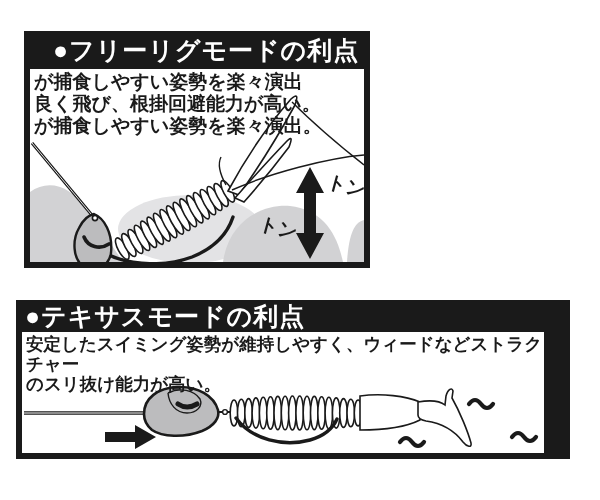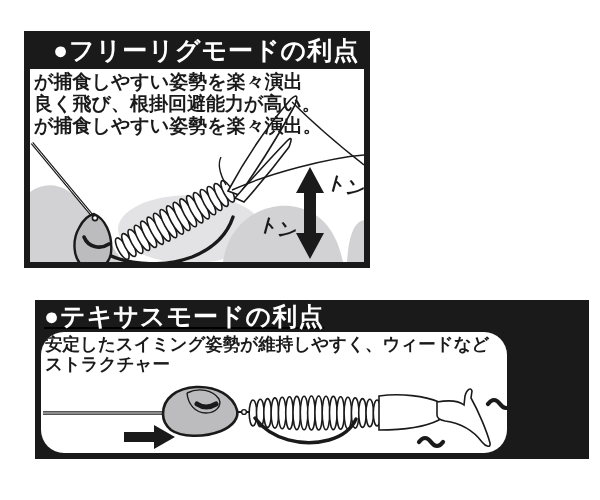--- a/index.html
+++ b/index.html
@@ -9,23 +9,23 @@
     -webkit-font-smoothing:antialiased;
   }
   .panel{position:absolute;background:#1a1a1a;}
   .panel-header{
     display:flex;align-items:center;color:#ffffff;font-weight:bold;
     padding-left:9px;letter-spacing:1px;white-space:nowrap;overflow:hidden;
   }
   #panel-free-rig{left:24px;top:31px;width:346px;height:237px;}
   #panel-free-rig .panel-header{height:38px;font-size:25px;padding-left:29px;}
   #panel-free-rig .panel-content{position:absolute;left:6px;top:38px;width:334px;height:193px;}
-  #panel-texas{left:35px;top:300px;width:554px;height:159px;text-decoration:underline;}
+  #panel-texas{left:16px;top:300px;width:554px;height:159px;}
   #panel-texas .panel-header{height:32px;font-size:25px;}
-  #panel-texas .panel-content{position:absolute;left:6px;top:32px;width:466px;height:121px;border-radius:23px;}
+  #panel-texas .panel-content{position:absolute;left:6px;top:32px;width:522px;height:121px;}
   .panel-content{background:#ffffff;overflow:hidden;}
   .body-text{
     position:absolute;left:4px;top:2px;color:#1a1a1a;font-weight:bold;z-index:2;
   }
   #panel-free-rig .body-text{font-size:19px;line-height:22px;}
   #panel-texas .body-text{font-size:17.5px;line-height:20px;}
   .illustration{position:absolute;left:0;top:0;z-index:1;}
   .ton-label{
     font-size:19px;font-weight:bold;fill:#1a1a1a;
     font-family:"Liberation Sans","DejaVu Sans",sans-serif;
@@ -138,15 +138,16 @@
 
       <polygon fill="#1a1a1a" points="83,100 113,100 113,93 134,105 113,117 113,110 83,110"></polygon>
 
       <path d="M378,110 q6,-8 12,0 q6,8 12,0" stroke="#1a1a1a" stroke-width="4.2" fill="none" stroke-linecap="round"></path>
       <path d="M447,72 q6,-8 12,0 q6,8 12,0" stroke="#1a1a1a" stroke-width="4.2" fill="none" stroke-linecap="round"></path>
       <path d="M490,105 q6,-8 12,0 q6,8 12,0" stroke="#1a1a1a" stroke-width="4.2" fill="none" stroke-linecap="round"></path>
     </svg>
 
     <div class="body-text">
       <div>安定したスイミング姿勢が維持しやすく、ウィードなどストラクチャー</div>
+      <div>のスリ抜け能力が高い。</div>
     </div>
   </div>
 </div>
 
 </body></html>

